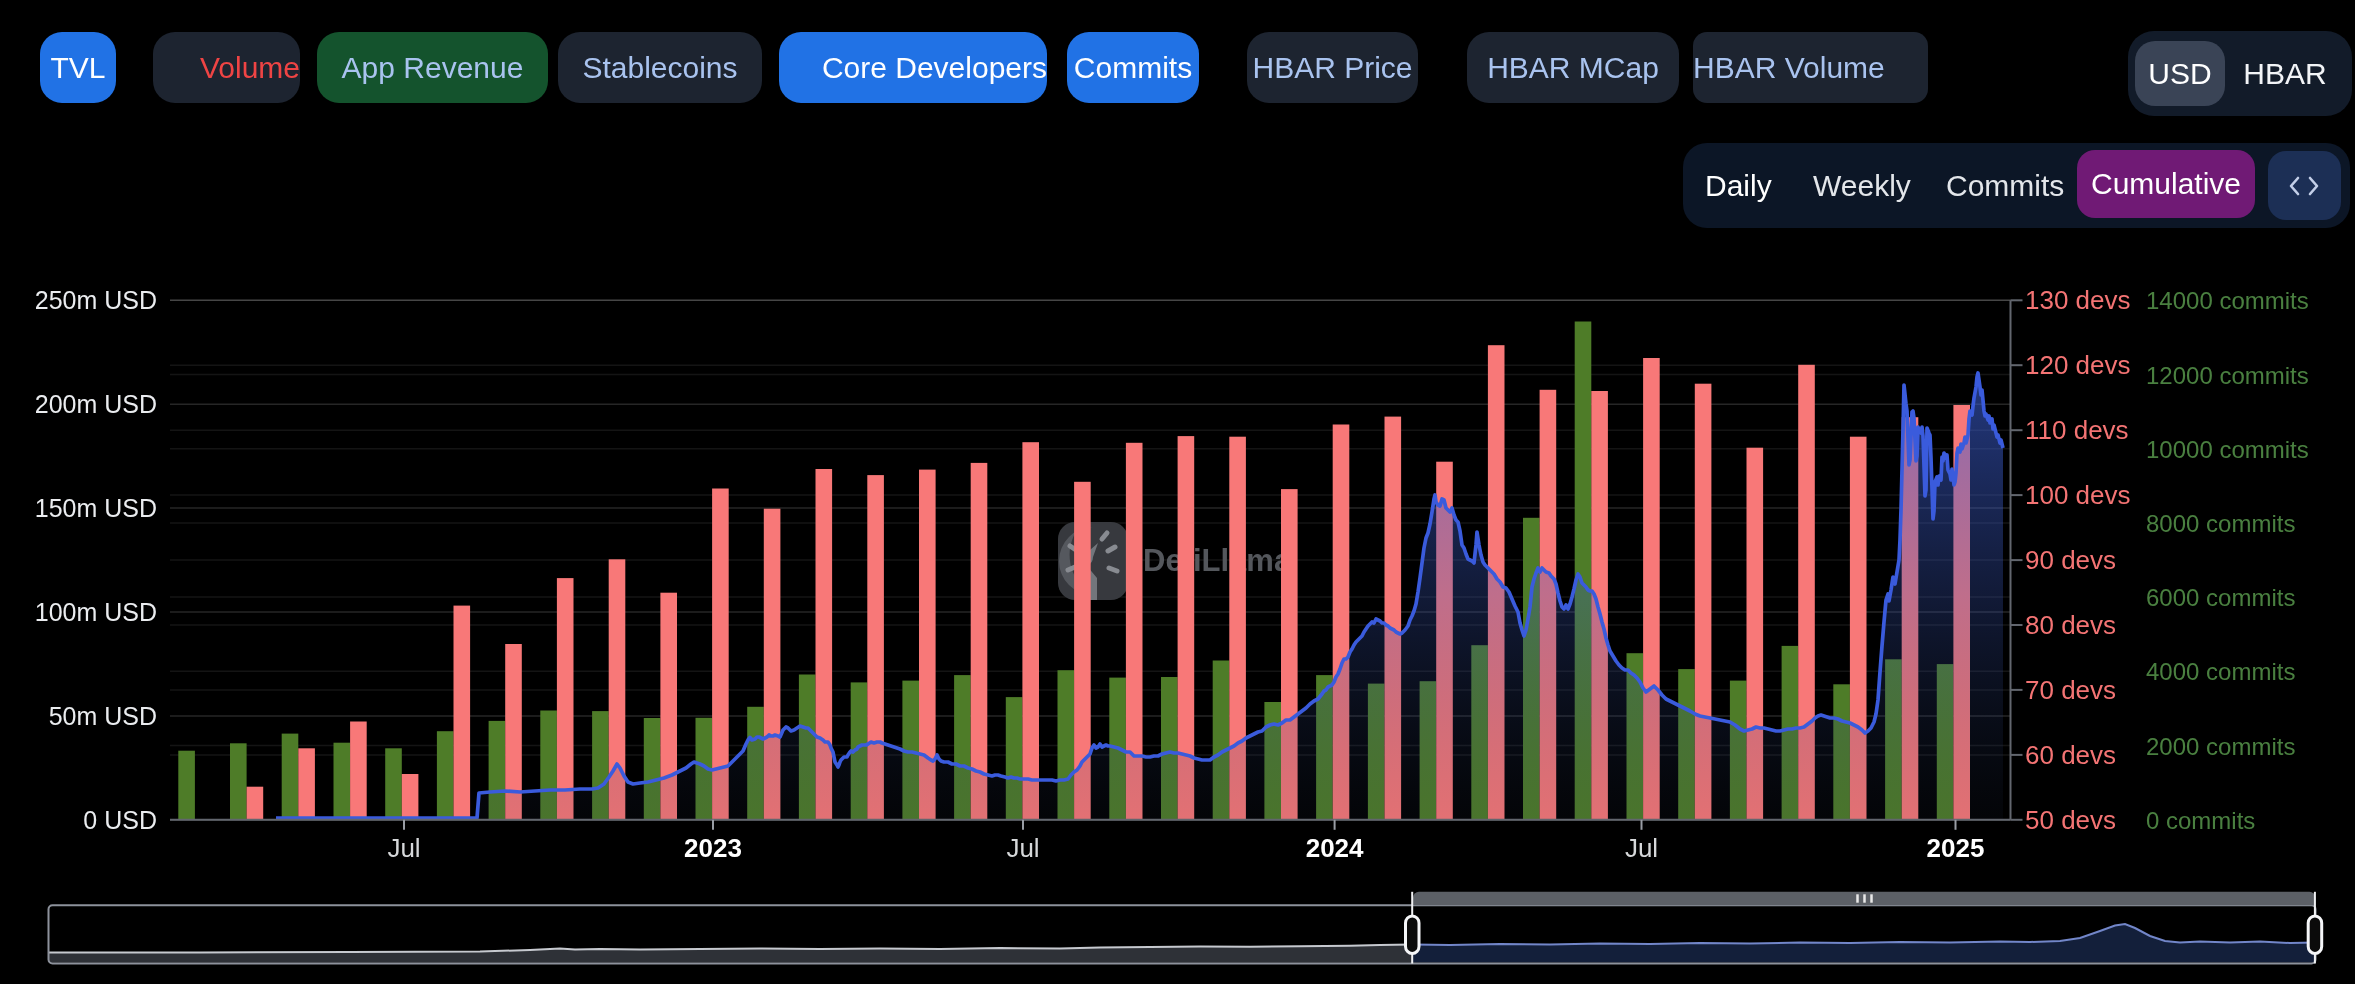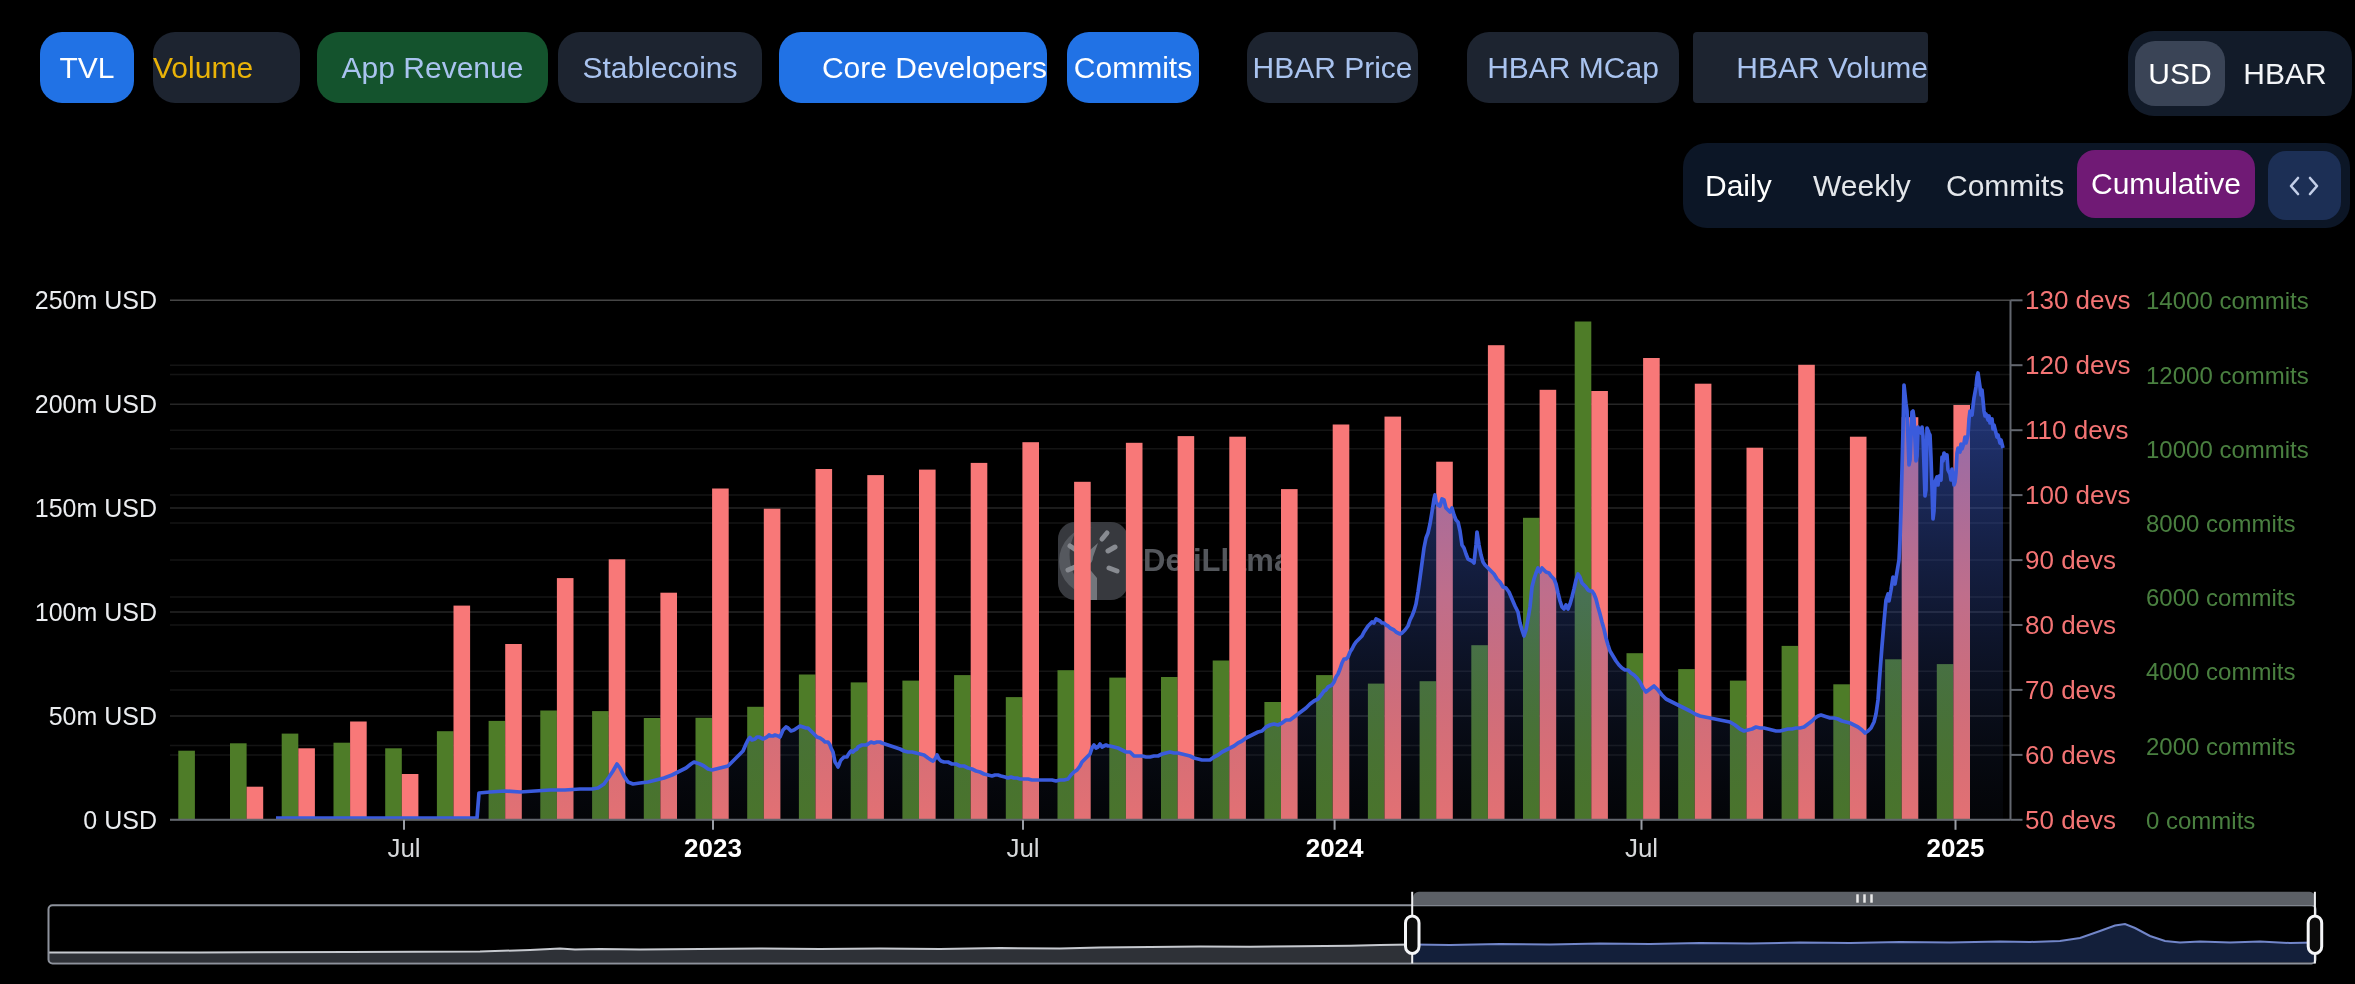--- a/index.html
+++ b/index.html
@@ -1,25 +1,25 @@
 <!DOCTYPE html>
 <html><head><meta charset="utf-8"><title>c</title>
 <style>html,body{margin:0;padding:0;background:#000;}
 body{width:2355px;height:984px;overflow:hidden;position:relative;font-family:'Liberation Sans',sans-serif;}
 div{box-sizing:border-box;}</style></head>
 <body>
-<div style="position:absolute;left:40px;top:32px;width:94px;height:71px;background:#2172e5;color:#ffffff;border-radius:22px;font-size:30px;line-height:71px;text-align:center">TVL</div>
-<div style="position:absolute;left:153px;top:32px;width:147px;height:71px;background:#1d2430;color:#eab308;border-radius:22px;font-size:30px;line-height:71px;text-align:left">Volume</div>
+<div style="position:absolute;left:40px;top:32px;width:76px;height:71px;background:#2172e5;color:#ffffff;border-radius:22px;font-size:30px;line-height:71px;text-align:center">TVL</div>
+<div style="position:absolute;left:153px;top:32px;width:147px;height:71px;background:#1d2430;color:#ef4444;border-radius:22px;font-size:30px;line-height:71px;text-align:right">Volume</div>
 <div style="position:absolute;left:317px;top:32px;width:231px;height:71px;background:#14532d;color:#a9c3ef;border-radius:22px;font-size:30px;line-height:71px;text-align:center">App Revenue</div>
 <div style="position:absolute;left:558px;top:32px;width:204px;height:71px;background:#1d2430;color:#a9c3ef;border-radius:22px;font-size:30px;line-height:71px;text-align:center">Stablecoins</div>
 <div style="position:absolute;left:779px;top:32px;width:268px;height:71px;background:#2172e5;color:#ffffff;border-radius:22px;font-size:30px;line-height:71px;text-align:right">Core Developers</div>
 <div style="position:absolute;left:1067px;top:32px;width:132px;height:71px;background:#2172e5;color:#ffffff;border-radius:22px;font-size:30px;line-height:71px;text-align:center">Commits</div>
 <div style="position:absolute;left:1247px;top:32px;width:171px;height:71px;background:#1d2430;color:#a9c3ef;border-radius:22px;font-size:30px;line-height:71px;text-align:center">HBAR Price</div>
 <div style="position:absolute;left:1467px;top:32px;width:212px;height:71px;background:#1d2430;color:#a9c3ef;border-radius:22px;font-size:30px;line-height:71px;text-align:center">HBAR MCap</div>
-<div style="position:absolute;left:1693px;top:32px;width:235px;height:71px;background:#1d2430;color:#a9c3ef;border-radius:4px;font-size:30px;line-height:71px;text-align:right">HBAR Volume</div>
+<div style="position:absolute;left:1693px;top:32px;width:235px;height:71px;background:#1d2430;color:#a9c3ef;border-radius:14px;font-size:30px;line-height:71px;text-align:left">HBAR Volume</div>
 <div style="position:absolute;left:2128px;top:31px;width:224px;height:85px;background:#121b29;border-radius:26px"></div>
 <div style="position:absolute;left:2135px;top:41px;width:90px;height:65px;background:#3a4456;border-radius:20px;color:#fff;font-size:30px;line-height:65px;text-align:center">USD</div>
 <div style="position:absolute;left:2225px;top:41px;width:120px;height:65px;color:#f2f4f7;font-size:30px;line-height:65px;text-align:center">HBAR</div>
 <div style="position:absolute;left:1683px;top:143px;width:667px;height:85px;background:#0c1626;border-radius:24px"></div>
 <div style="position:absolute;left:1705px;top:143px;width:64px;height:85px;color:#ffffff;font-size:30px;line-height:85px;text-align:center">Daily</div>
 <div style="position:absolute;left:1813px;top:143px;width:92px;height:85px;color:#e3e6ea;font-size:30px;line-height:85px;text-align:center">Weekly</div>
 <div style="position:absolute;left:1946px;top:143px;width:106px;height:85px;color:#e3e6ea;font-size:30px;line-height:85px;text-align:center">Commits</div>
 <div style="position:absolute;left:2077px;top:150px;width:178px;height:68px;background:#701a75;border-radius:18px;color:#fff;font-size:30px;line-height:68px;text-align:center">Cumulative</div>
 <div style="position:absolute;left:2268px;top:151px;width:73px;height:69px;background:#1c2f55;border-radius:18px"></div>
 <svg width="30" height="20" viewBox="0 0 30 20" style="position:absolute;left:2289px;top:176px">

